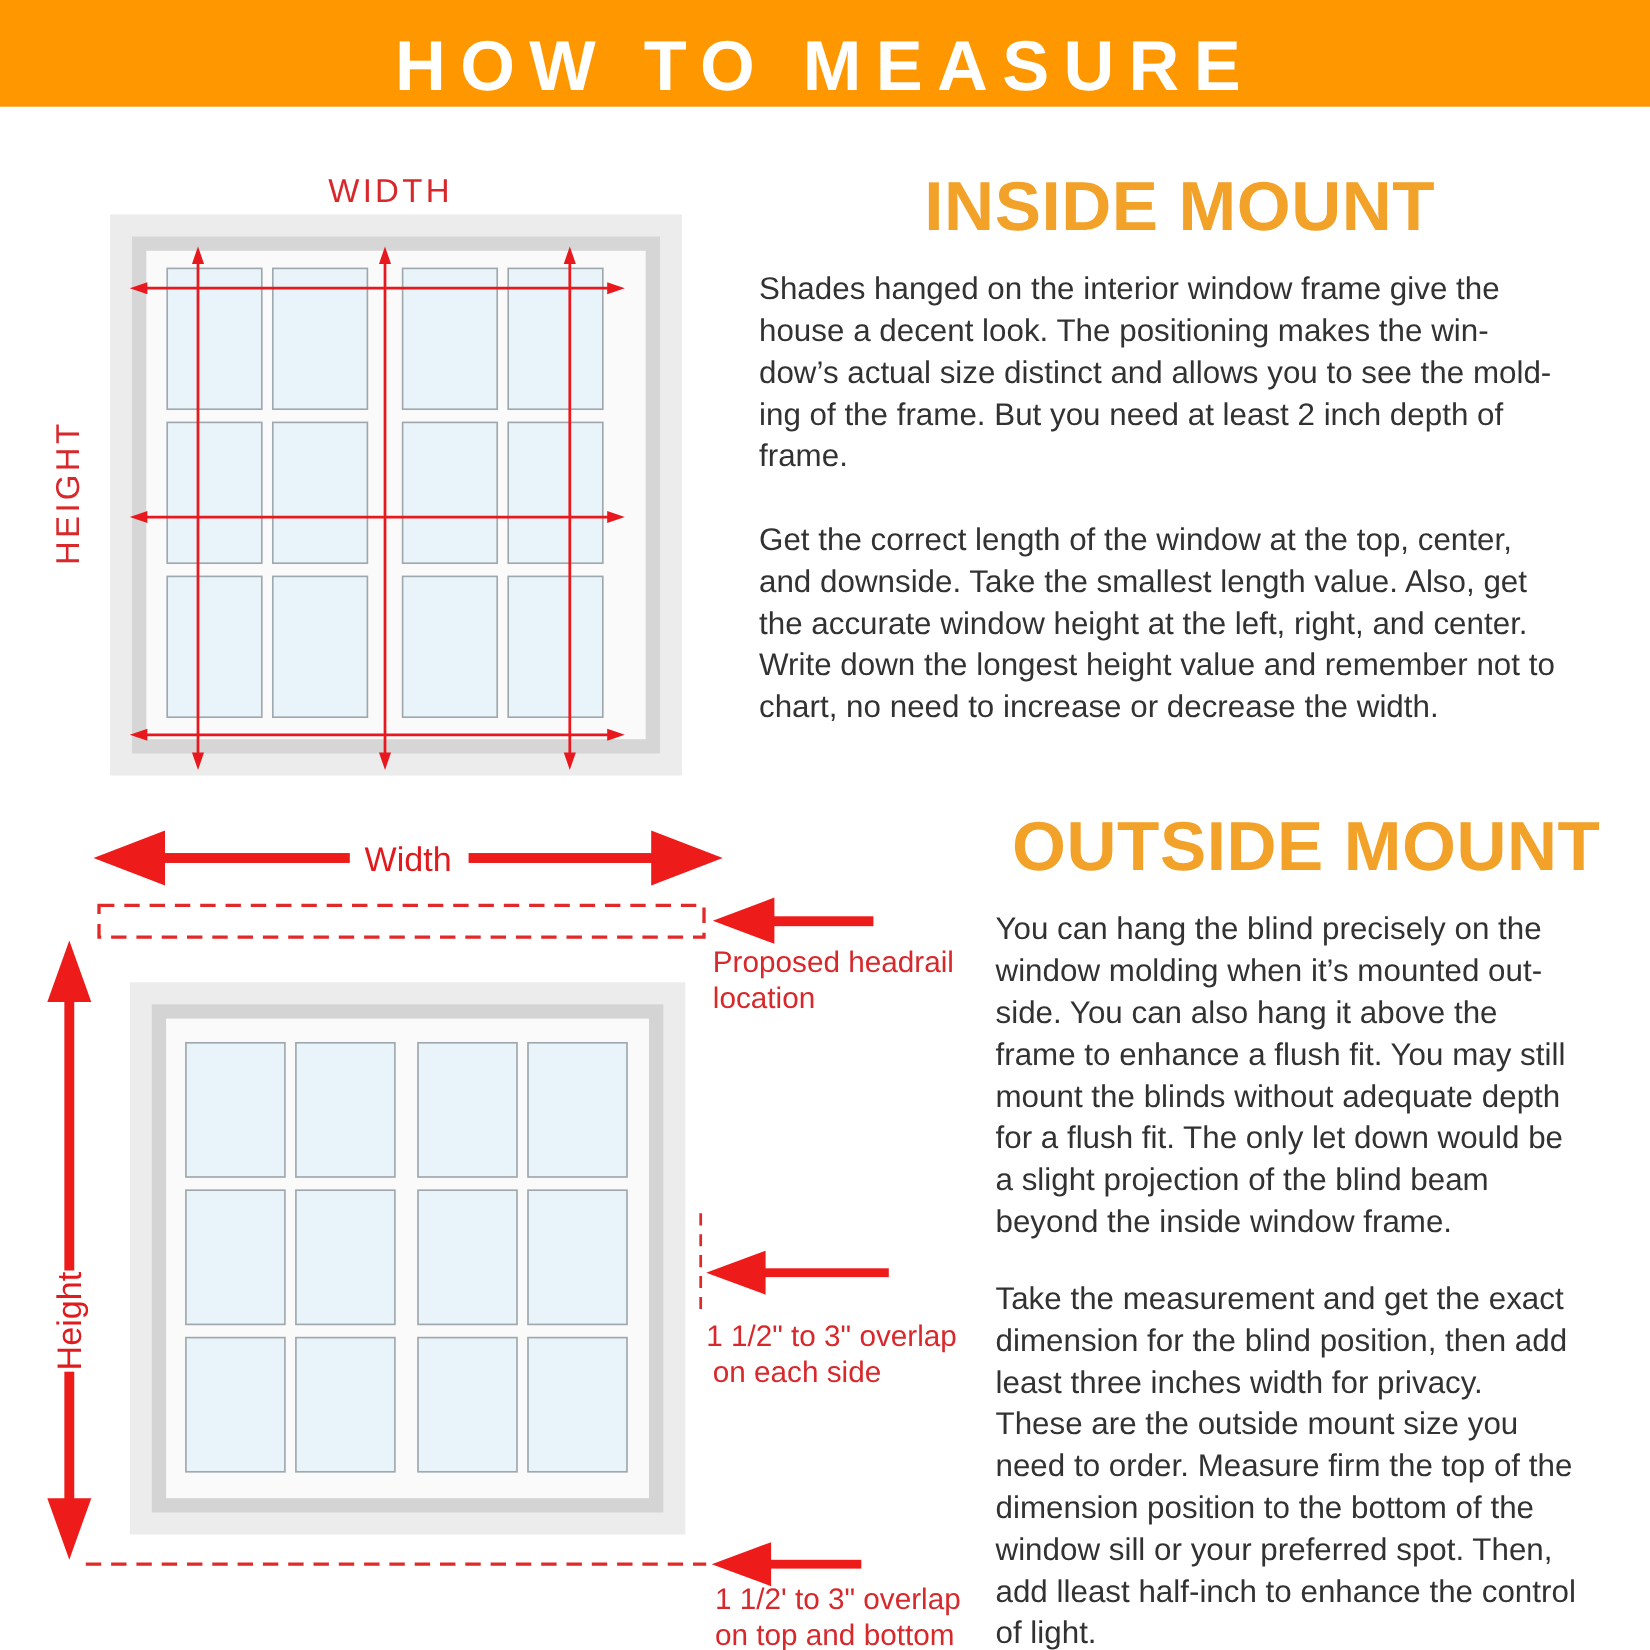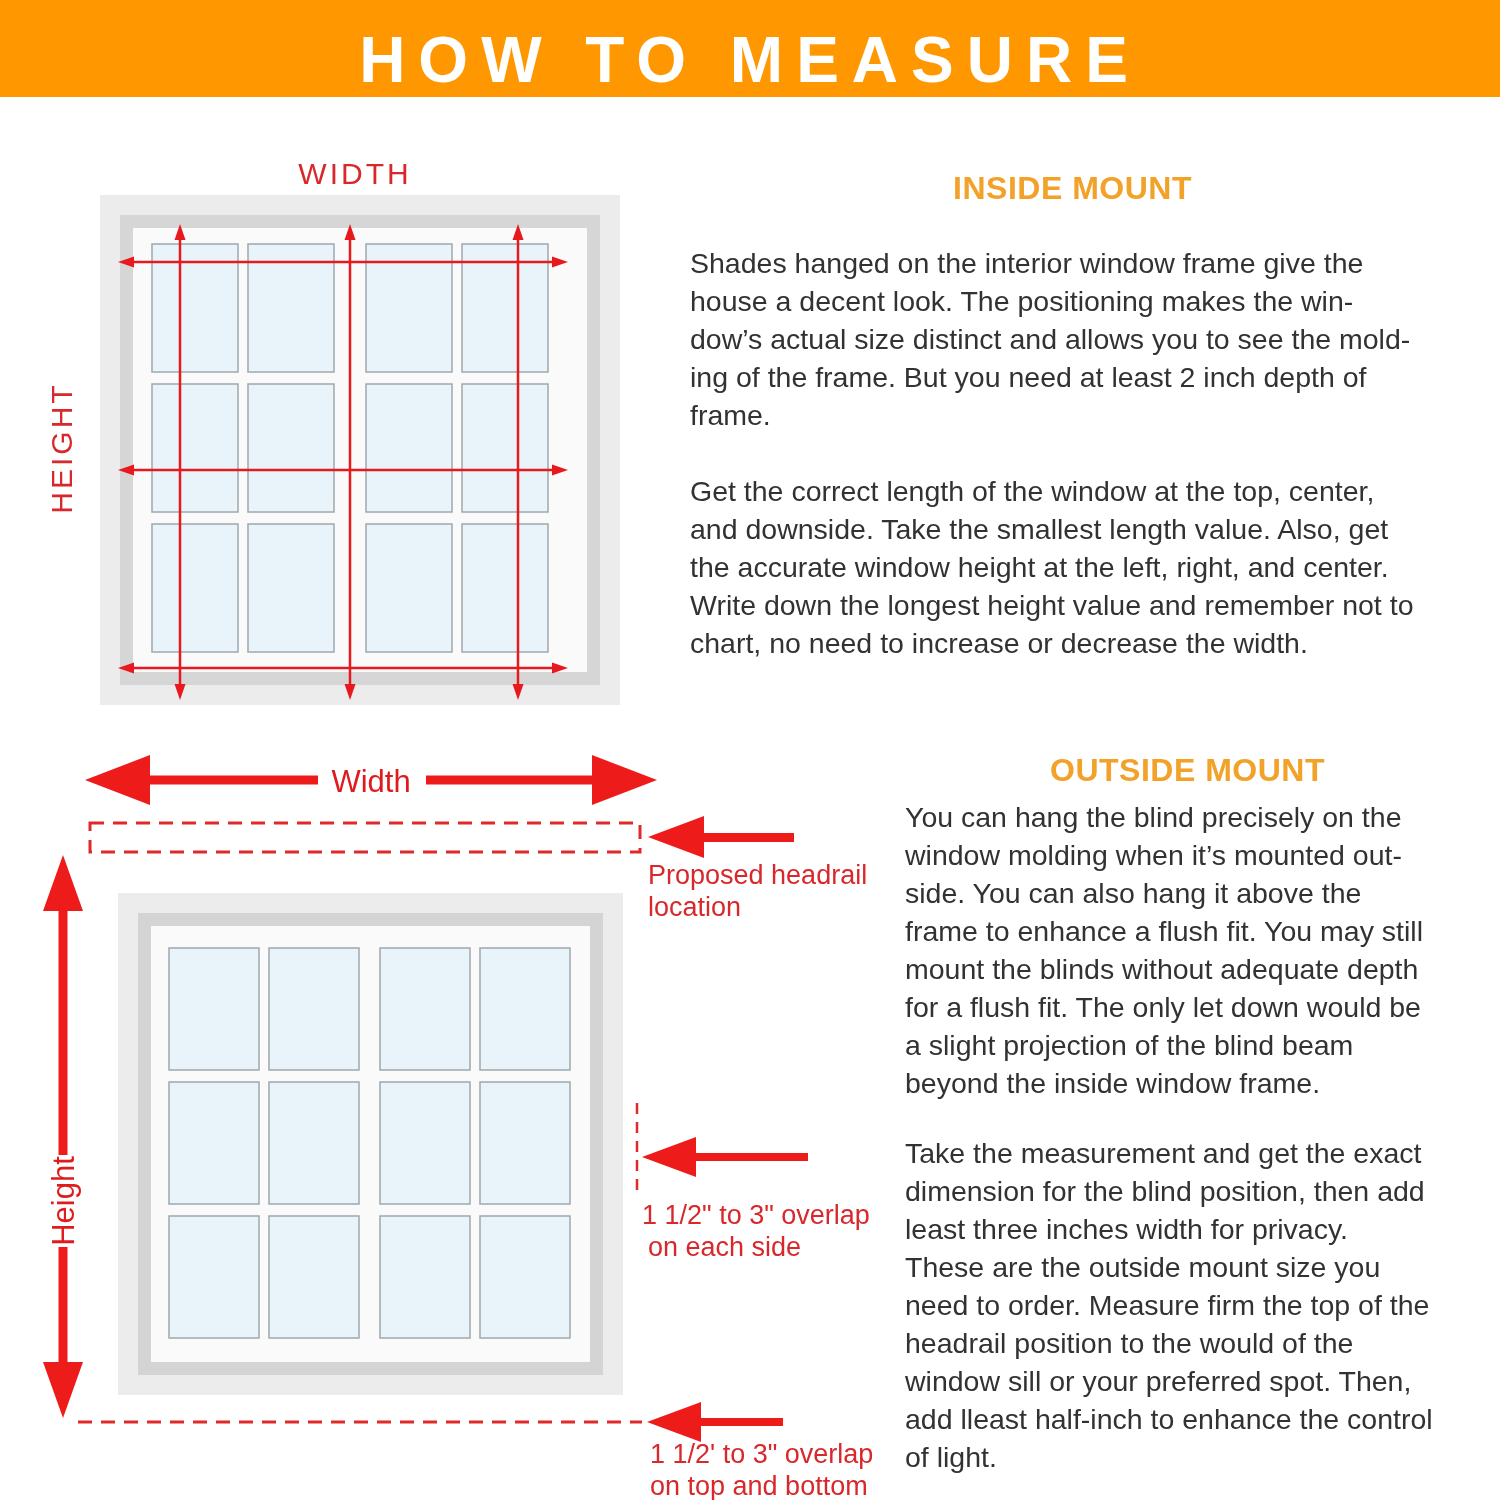--- a/index.html
+++ b/index.html
@@ -11,32 +11,32 @@
   .abs{position:absolute;}
   .banner{
     left:0;top:0;width:1500px;height:97px;background:#FF9800;
     display:flex;align-items:flex-end;justify-content:center;
   }
   .banner-title{
     color:#ffffff;font-size:64px;font-weight:bold;letter-spacing:13px;
     white-space:nowrap;
   }
   h2.mount-heading{
-    margin:0;font-size:32px;line-height:56px;font-weight:bold;
+    margin:0;font-size:63px;line-height:56px;font-weight:bold;
     color:#F2A129;text-align:center;letter-spacing:0.5px;white-space:nowrap;
   }
   .para{
     font-size:28.5px;line-height:38px;color:#323232;
   }
   .para div{white-space:nowrap;}
   .inside-section{left:690px;top:160px;width:765px;}
   .outside-section{left:905px;top:742px;width:565px;}
   .p-gap-1{margin-top:28px;}
   .p-gap-2{margin-top:38px;}
-  .p-gap-3{}
+  .p-gap-3{margin-top:28px;}
   .p-gap-4{margin-top:32px;}
   svg text{font-family:"Liberation Sans", sans-serif;}
   .dim-caps{font-size:30px;letter-spacing:3px;fill:#d8282b;}
   .dim-title{font-size:31px;fill:#e01b1e;}
   .anno{font-size:27px;fill:#d8282b;}
 </style>
 </head>
 <body>
 
 <header class="abs banner">
@@ -190,18 +190,18 @@
       <div>for a flush fit. The only let down would be</div>
       <div>a slight projection of the blind beam</div>
       <div>beyond the inside window frame.</div>
     </div>
   <div class="para p-gap-4">
       <div>Take the measurement and get the exact</div>
       <div>dimension for the blind position, then add</div>
       <div>least three inches width for privacy.</div>
       <div>These are the outside mount size you</div>
       <div>need to order. Measure firm the top of the</div>
-      <div>headrail position to the would of the</div>
+      <div>dimension position to the bottom of the</div>
       <div>window sill or your preferred spot. Then,</div>
       <div>add lleast half-inch to enhance the control</div>
       <div>of light.</div>
     </div>
 </section>
 
 </body></html>

